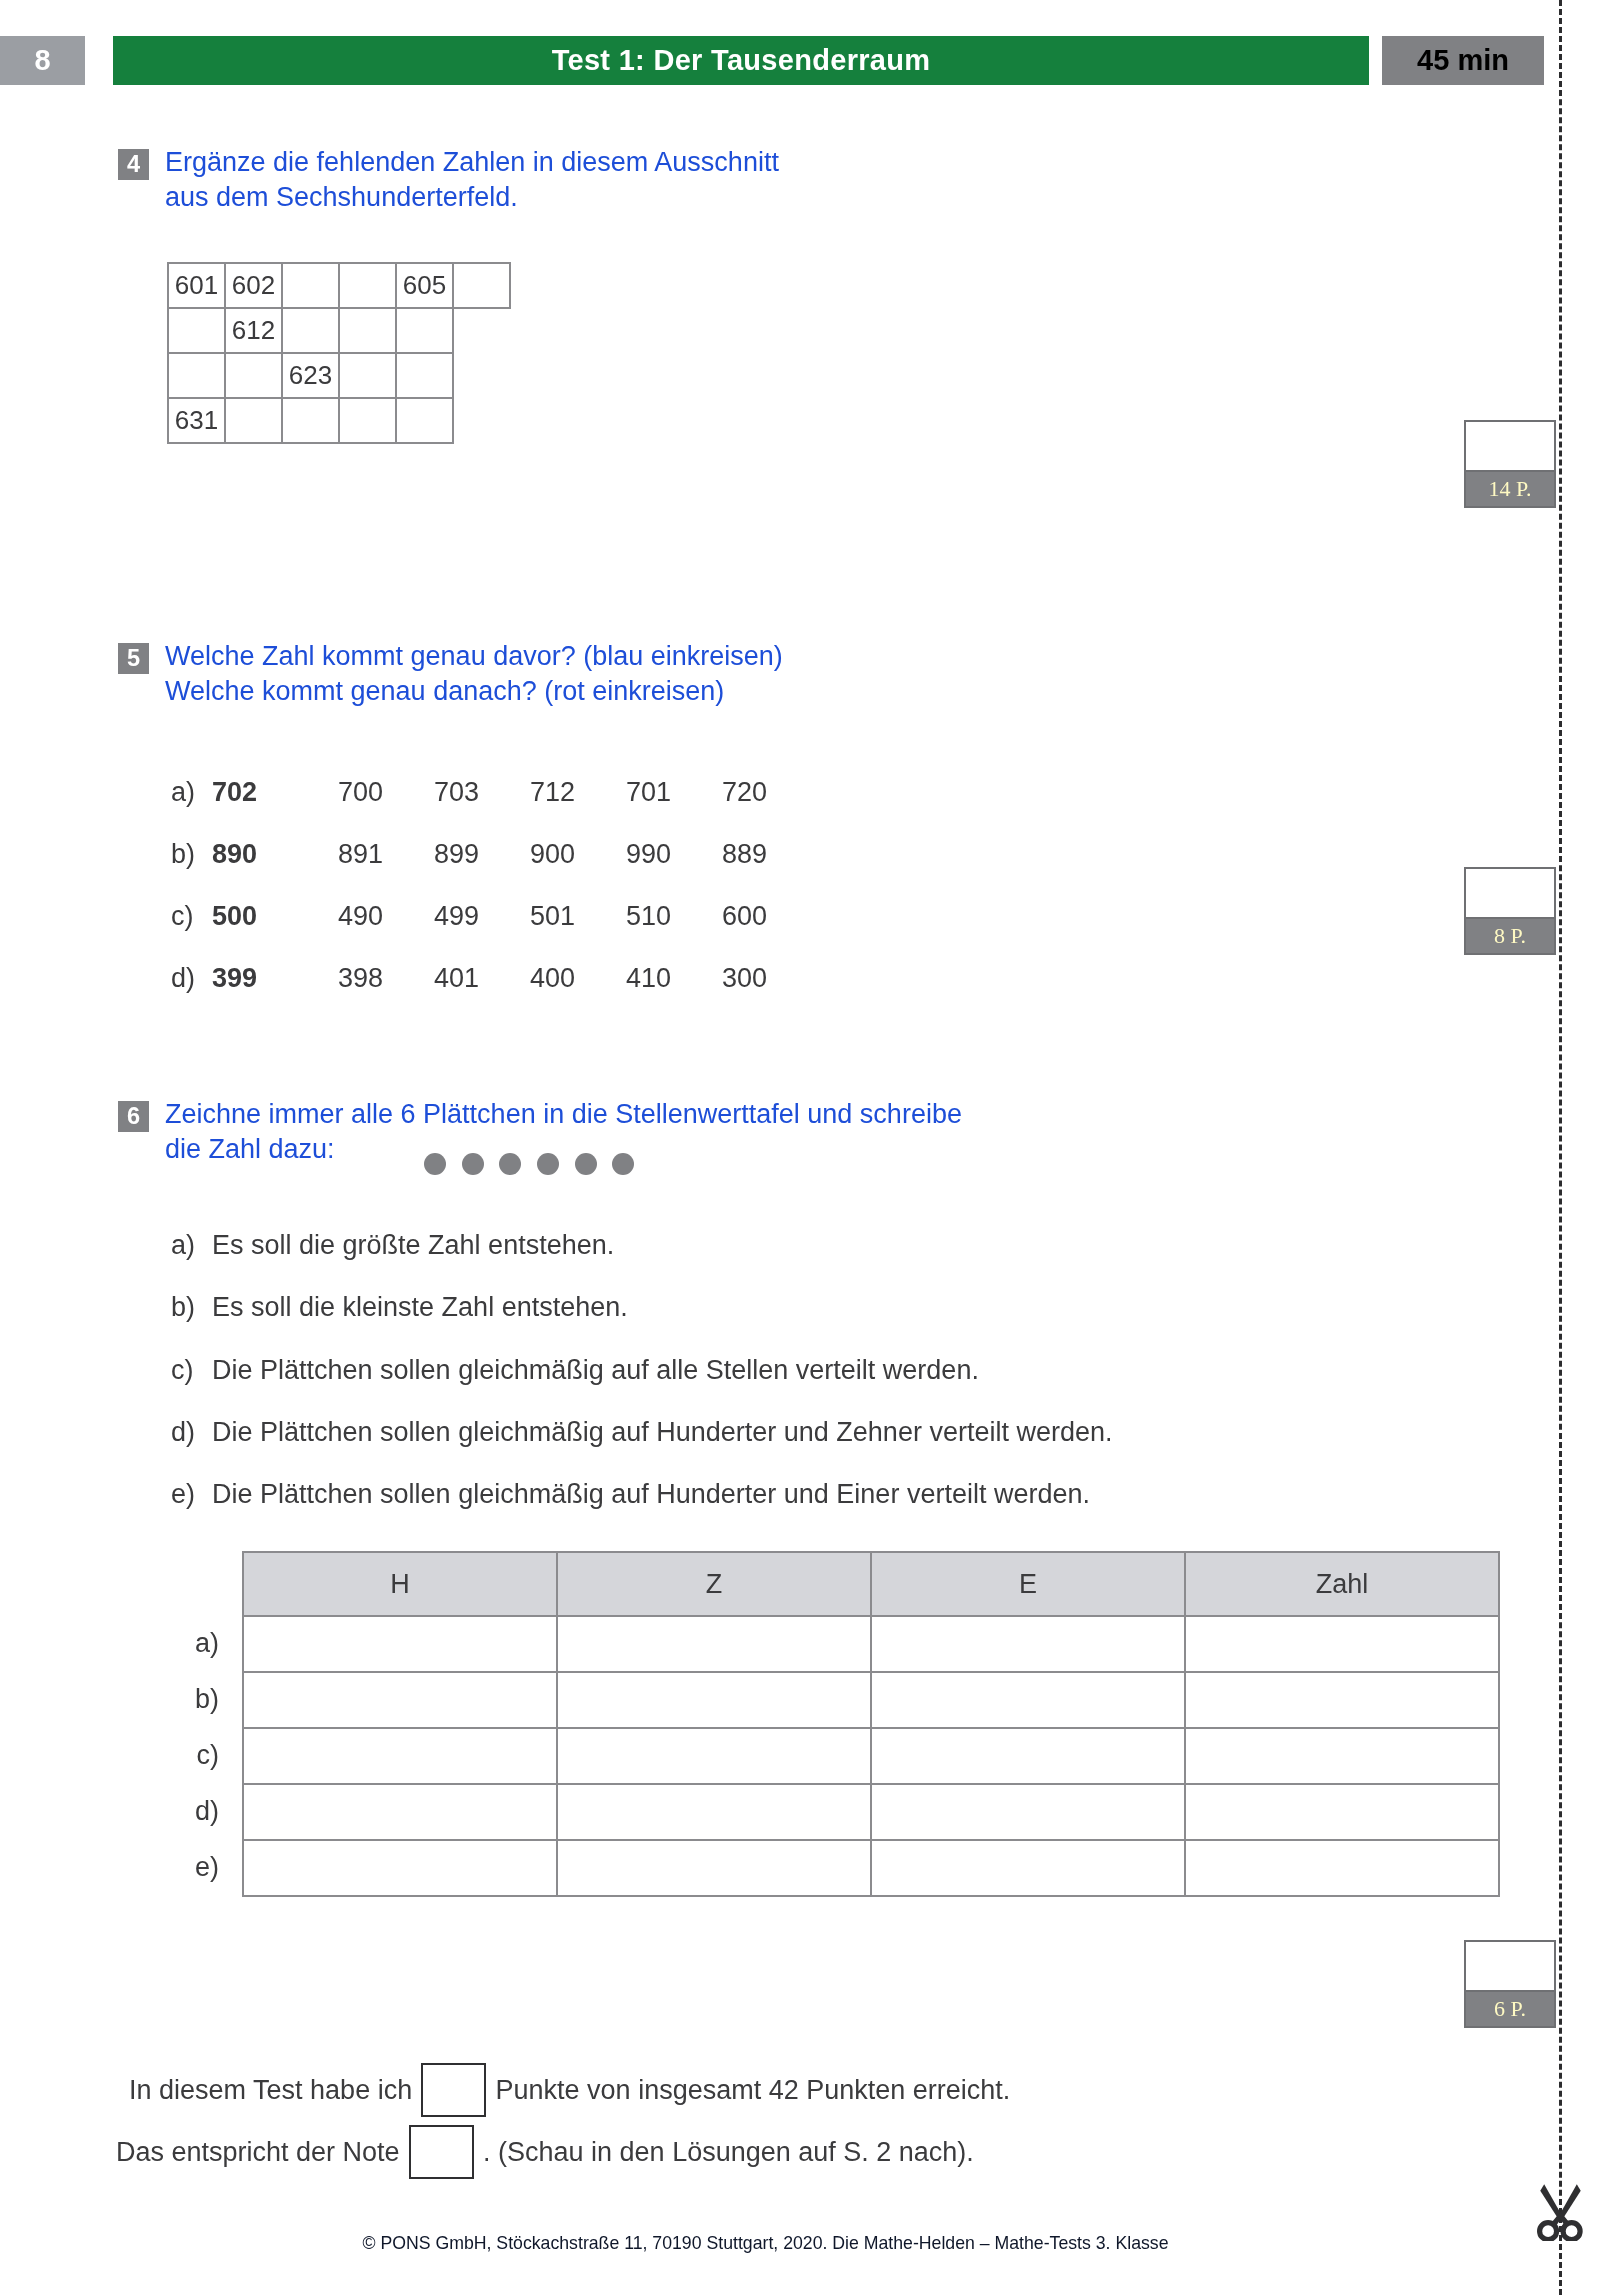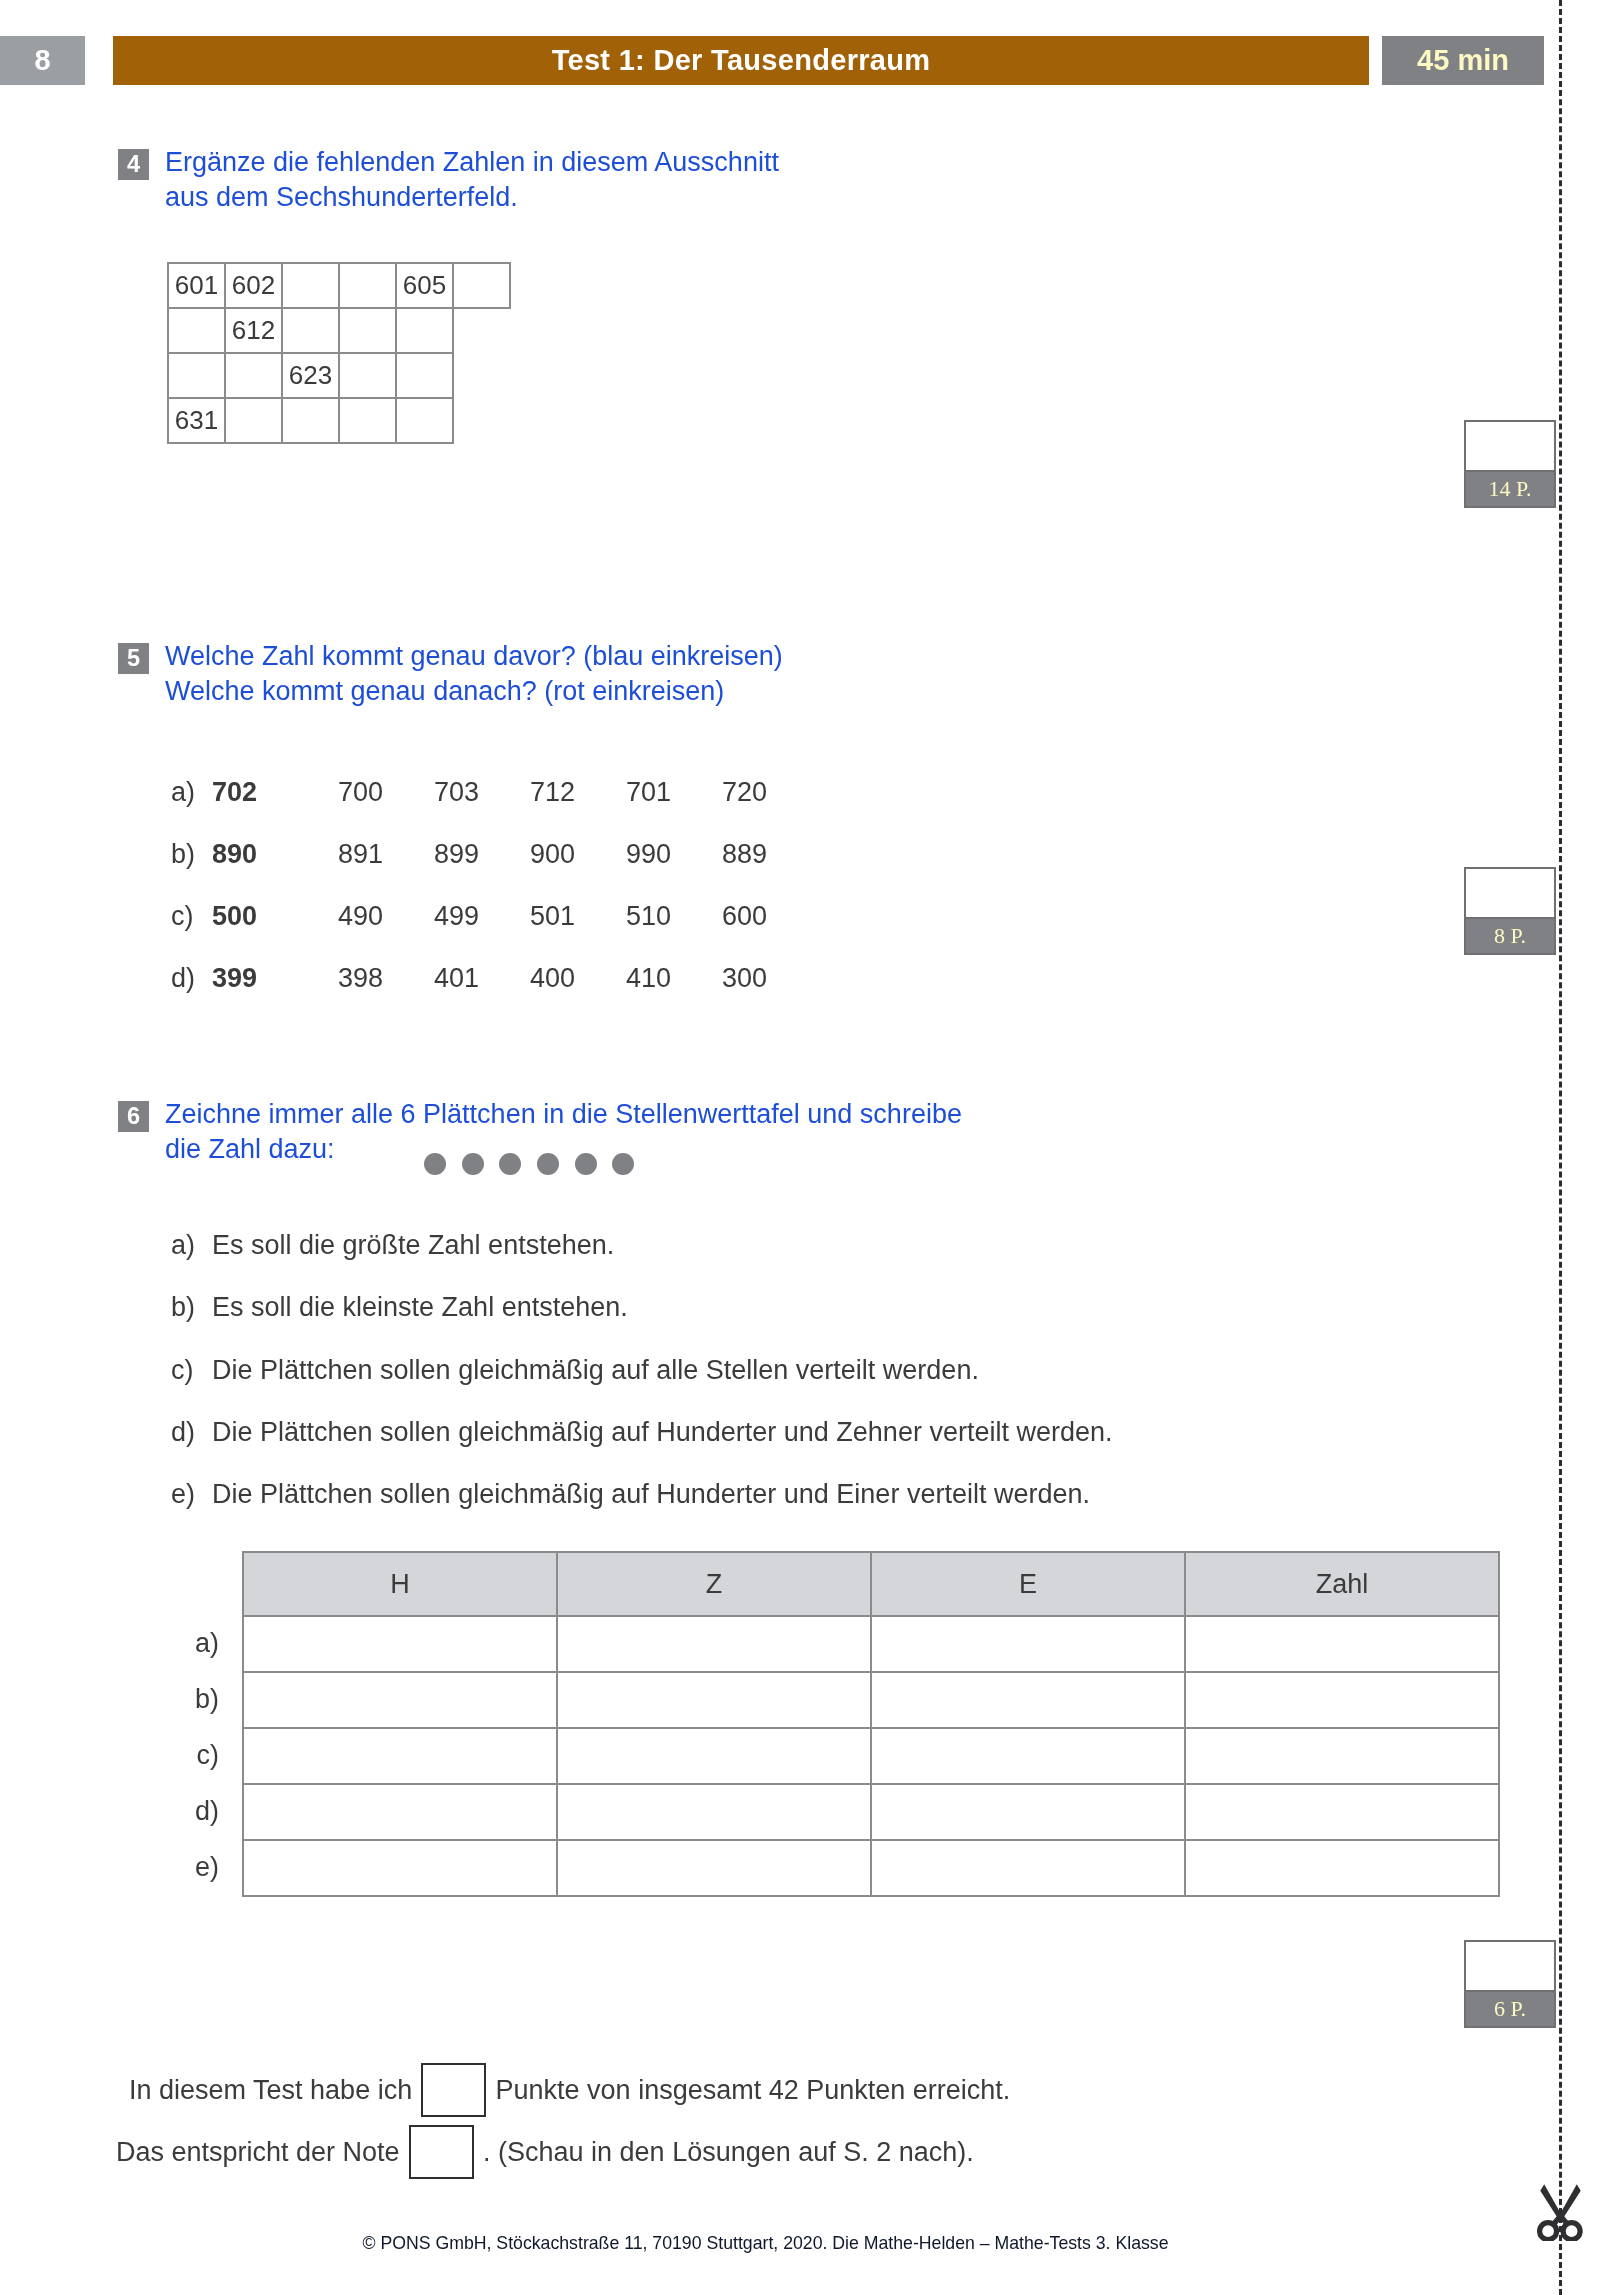--- a/index.html
+++ b/index.html
@@ -54,37 +54,37 @@
     display: flex;
     align-items: center;
     justify-content: center;
   }
   .header-title {
     position: absolute;
     left: 113px;
     top: 0;
     width: 1256px;
     height: 49px;
-    background: #a16207;
+    background: #15803d;
     color: #ffffff;
     font-size: 29px;
     font-weight: bold;
     display: flex;
     align-items: center;
     justify-content: center;
     letter-spacing: 0.3px;
   }
   .header-time {
     position: absolute;
     left: 1382px;
     top: 0;
     width: 162px;
     height: 49px;
     background: #808184;
-    color: #fef9c3;
+    color: #000000;
     font-size: 29px;
     font-weight: bold;
     display: flex;
     align-items: center;
     justify-content: center;
   }
 
   
   .ex-num {
     position: absolute;

